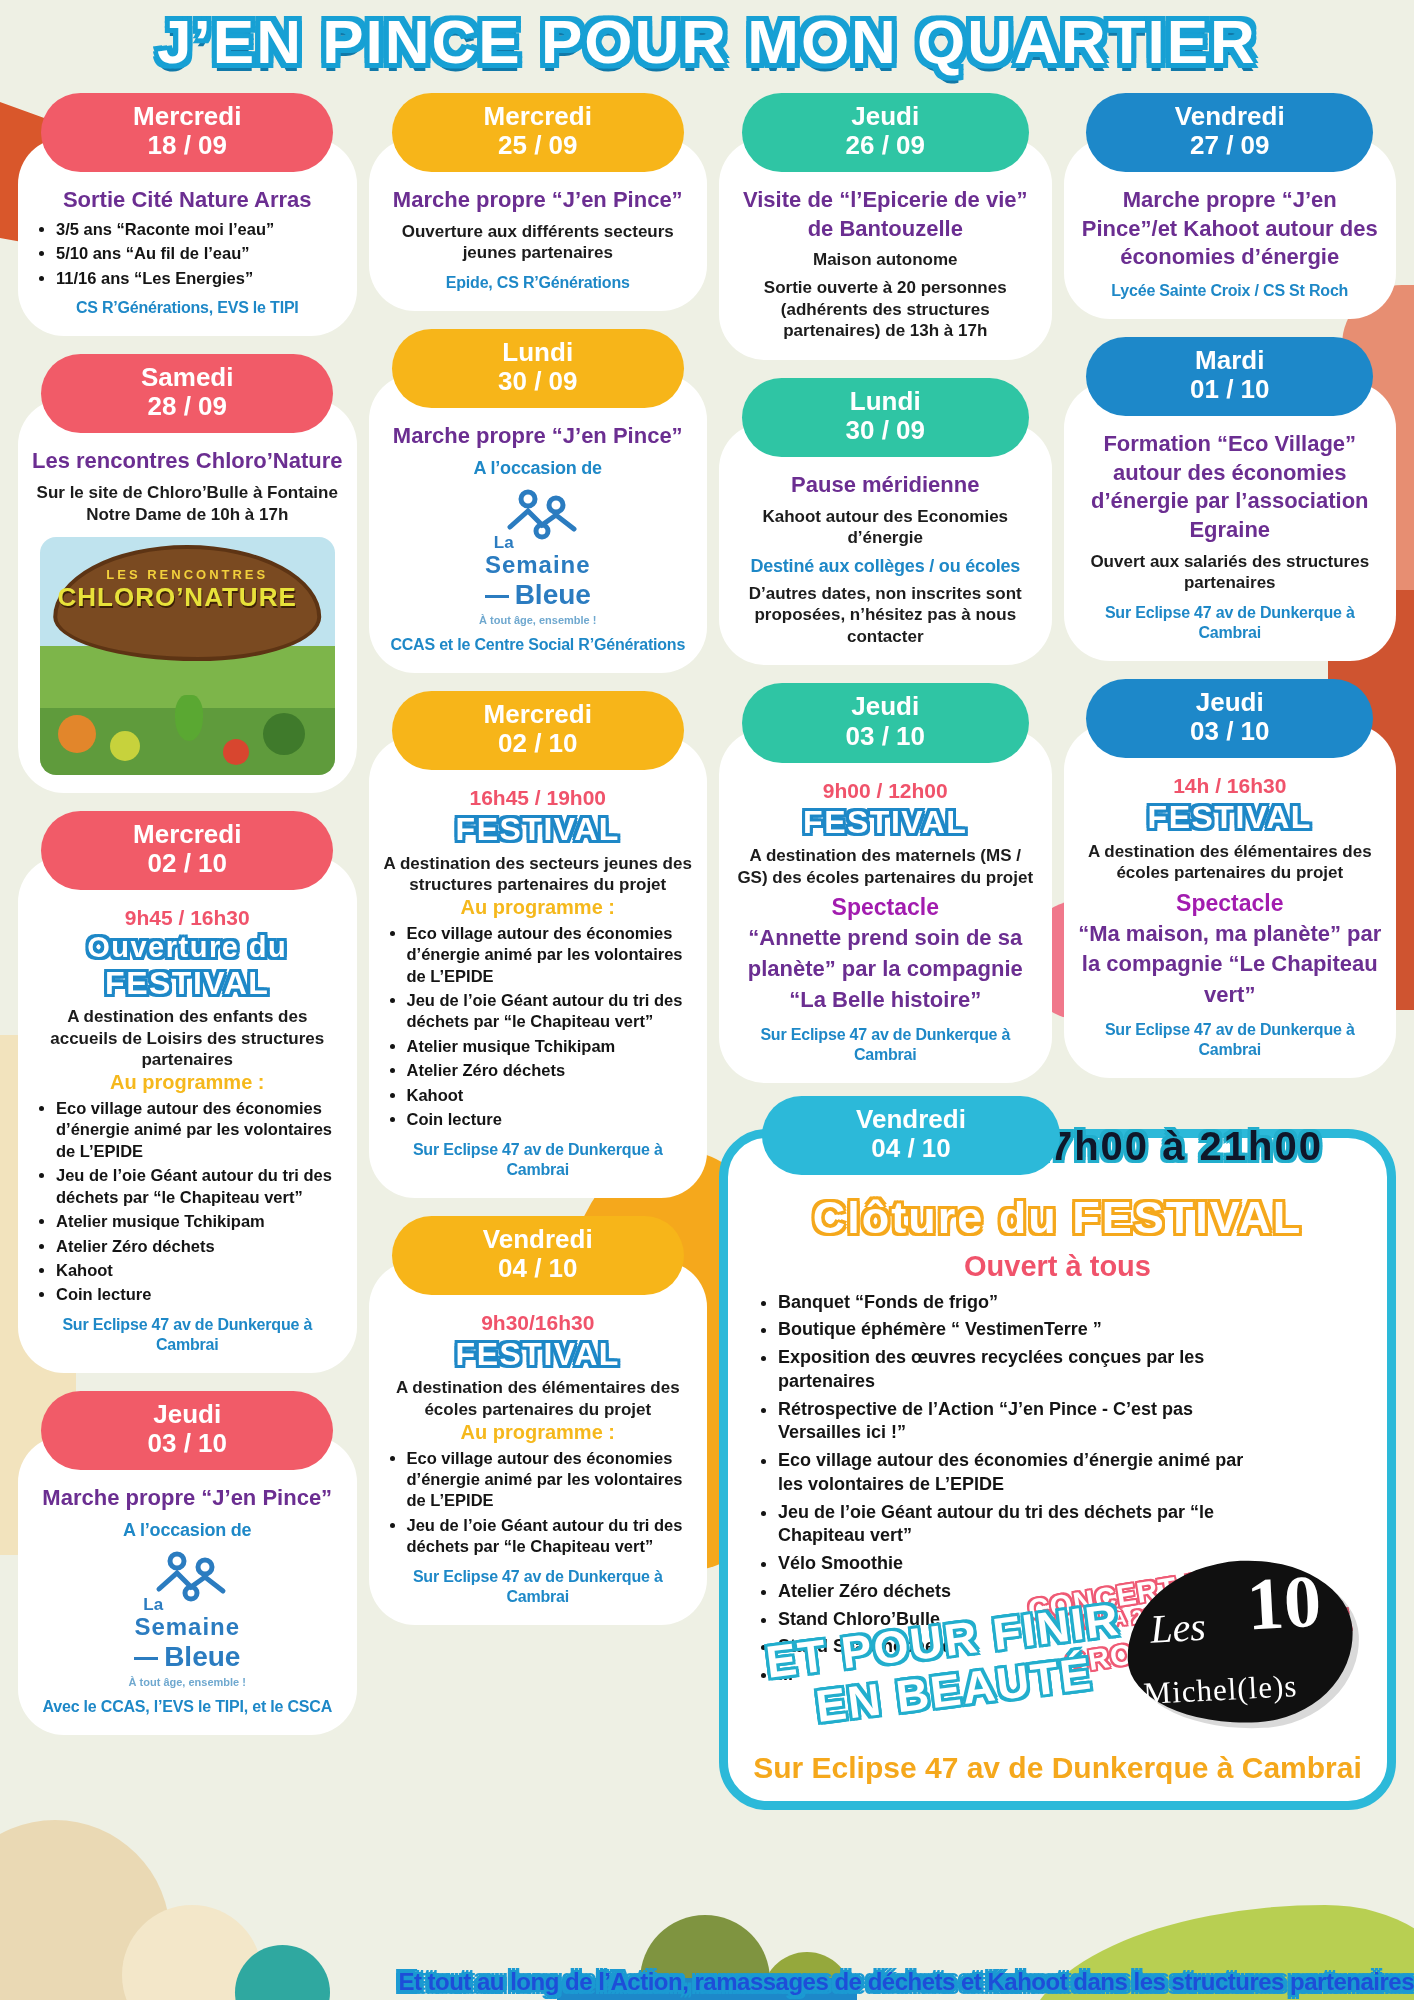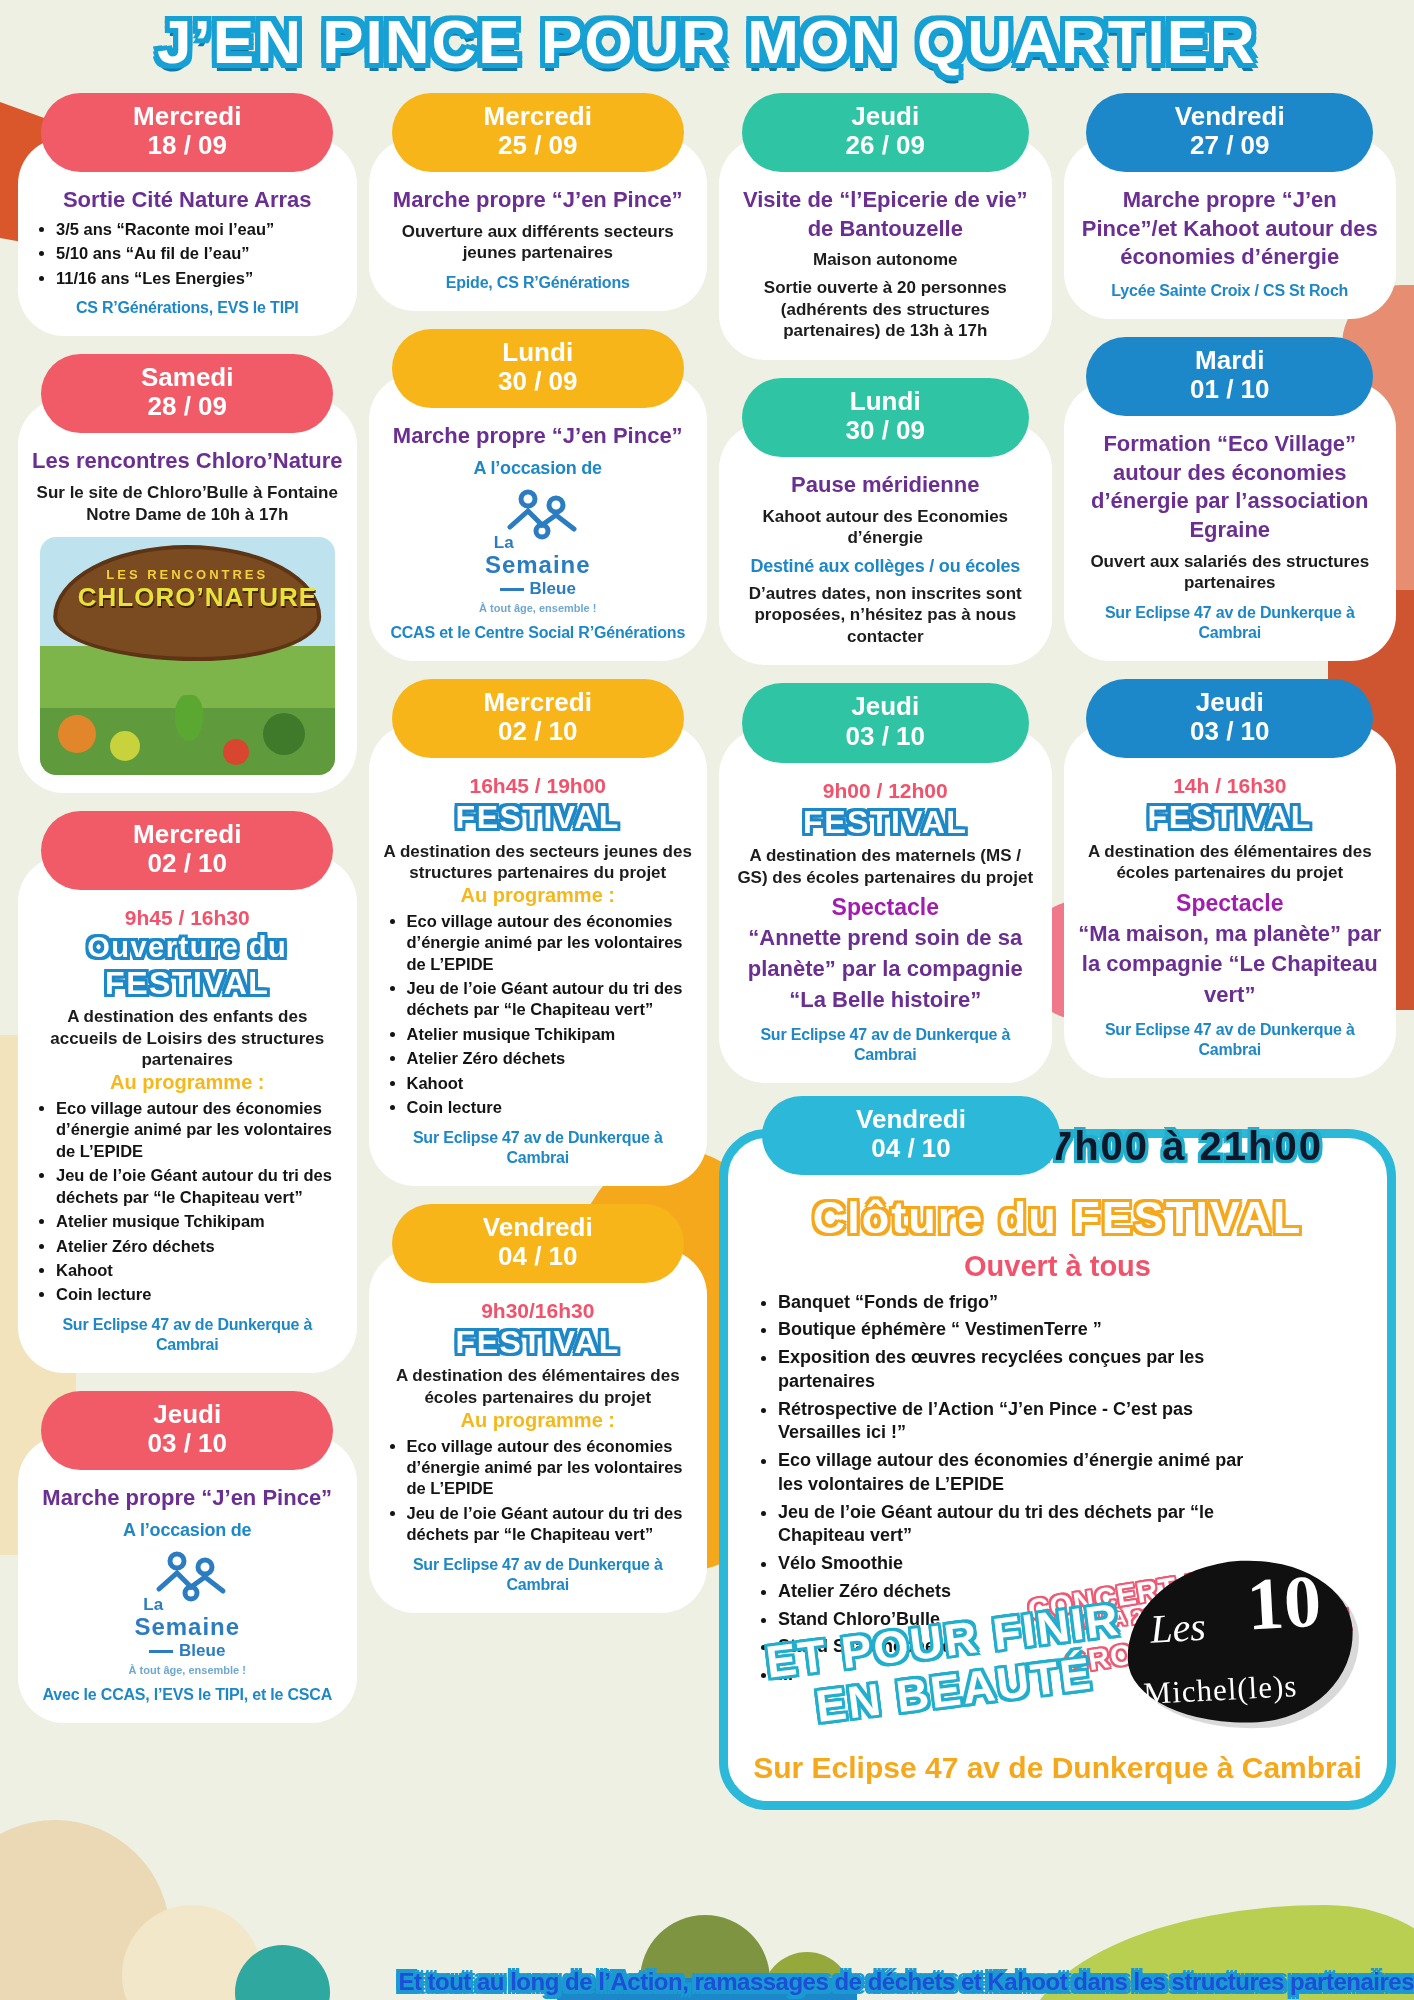--- a/index.html
+++ b/index.html
@@ -50,30 +50,30 @@
   .ol-cyan{text-shadow:-3px -3px 0 #22aecd,0 -3px 0 #22aecd,3px -3px 0 #22aecd,-3px 0 0 #22aecd,
     3px 0 0 #22aecd,-3px 3px 0 #22aecd,0 3px 0 #22aecd,3px 3px 0 #22aecd,
     -2px -2px 0 #22aecd,2px -2px 0 #22aecd,-2px 2px 0 #22aecd,2px 2px 0 #22aecd;}
   .ol-pink{text-shadow:-2px -2px 0 #ef5a75,0 -2px 0 #ef5a75,2px -2px 0 #ef5a75,-2px 0 0 #ef5a75,
     2px 0 0 #ef5a75,-2px 2px 0 #ef5a75,0 2px 0 #ef5a75,2px 2px 0 #ef5a75;}
   
   .sb-logo{margin:10px auto 0;color:#2b7cc0;text-align:center;}
   .sb-ic{display:block;margin:0 auto;}
   .sb-la{font-size:17px;font-weight:700;margin-top:-8px;transform:translateX(-34px);}
   .sb-semaine{font-size:24px;font-weight:700;letter-spacing:1px;margin-top:-2px;}
-  .sb-bleue{font-size:17px;font-weight:700;}
+  .sb-bleue{font-size:28px;font-weight:700;}
   .sb-dash{display:inline-block;width:24px;height:3px;background:#2b7cc0;vertical-align:middle;margin-right:6px;}
   .sb-tag{font-size:11px;color:#6fa8cf;font-weight:700;margin-top:3px;}
   
   .chloro{margin:12px auto 0;width:95%;height:238px;border-radius:16px;position:relative;overflow:hidden;
     background:linear-gradient(#bfe3ee 0 46%,#7db54a 46% 72%,#5f9b3c 72% 100%);}
   .chloro-sign{position:absolute;left:50%;top:8px;transform:translateX(-50%);width:88%;height:108px;
     background:#7a4a21;border:4px solid #5d3414;border-radius:50% 50% 46% 54%/62% 62% 38% 38%;}
   .chloro-l1{color:#f2d13c;font-size:13px;font-weight:800;margin-top:18px;letter-spacing:3px;text-align:center;}
-  .chloro-l2{color:#e8e23a;font-size:26px;font-weight:800;letter-spacing:1px;text-align:right;
+  .chloro-l2{color:#e8e23a;font-size:26px;font-weight:800;letter-spacing:1px;text-align:left;
     text-shadow:1px 2px 0 #3c2008;}
   .veg{position:absolute;border-radius:50%;}
   
   .bigcard{position:relative;margin-top:46px;background:#fff;border:9px solid #2cb9d9;border-radius:48px;
     padding:26px 26px 110px;min-height:500px;}
   .bigpill{position:absolute;top:-42px;left:34px;width:290px;margin:0;}
   .bigtime{position:absolute;top:-14px;right:64px;font-size:40px;font-weight:800;color:#0f172a;letter-spacing:2px;}
   .bigtitle{margin-top:28px;text-align:center;font-size:45px;font-weight:800;color:#fff;letter-spacing:2px;}
   .open{text-align:center;color:#f0536b;font-weight:800;font-size:29px;margin-top:6px;}
   .bigcard ul.blist{width:78%;margin-top:8px;}

